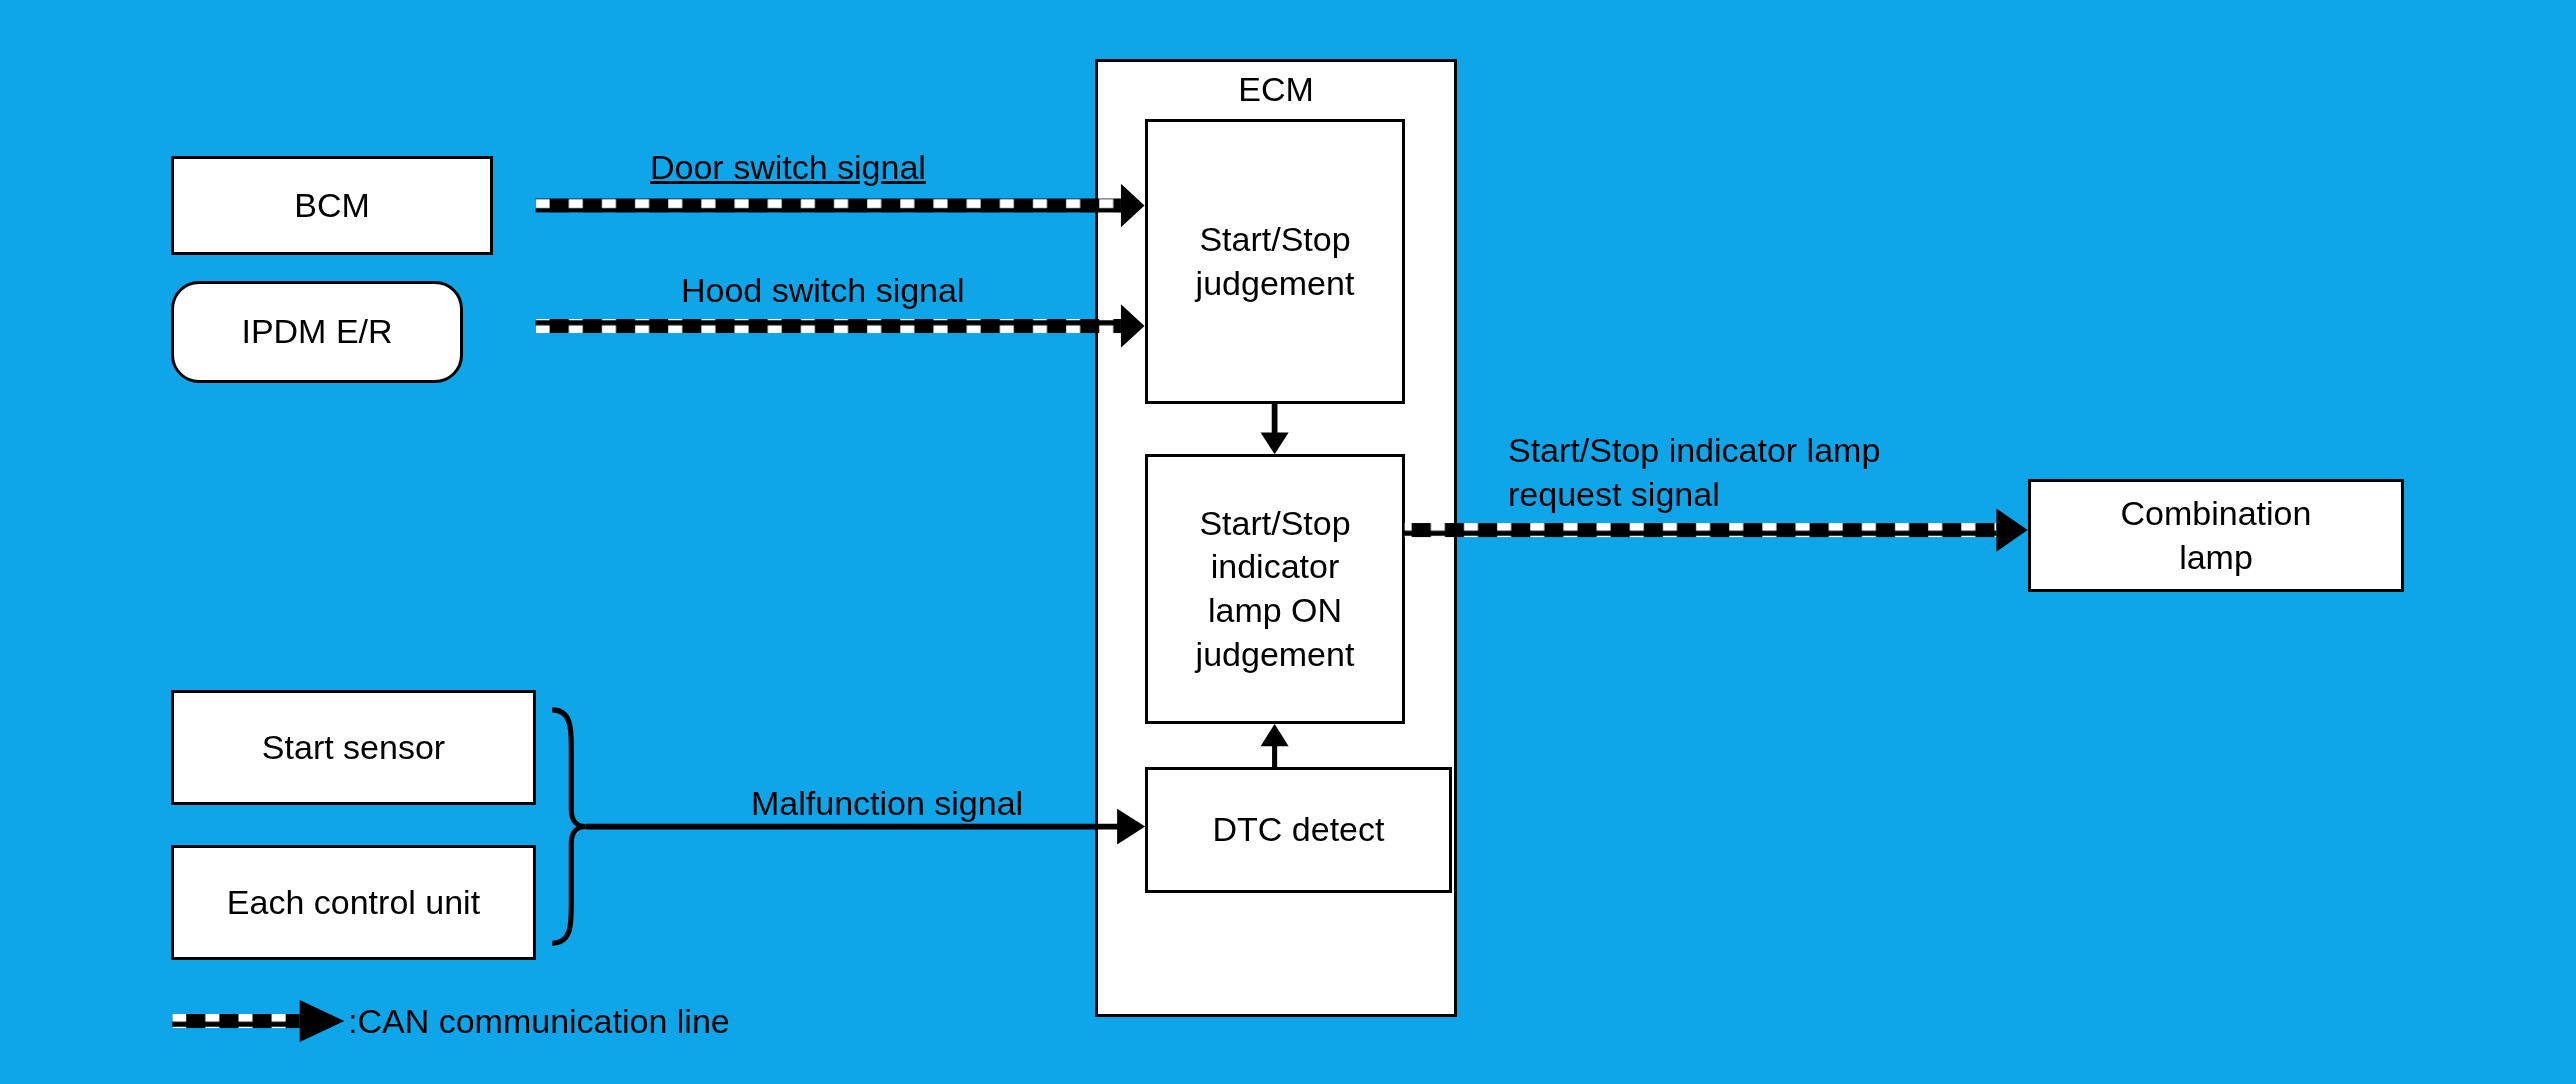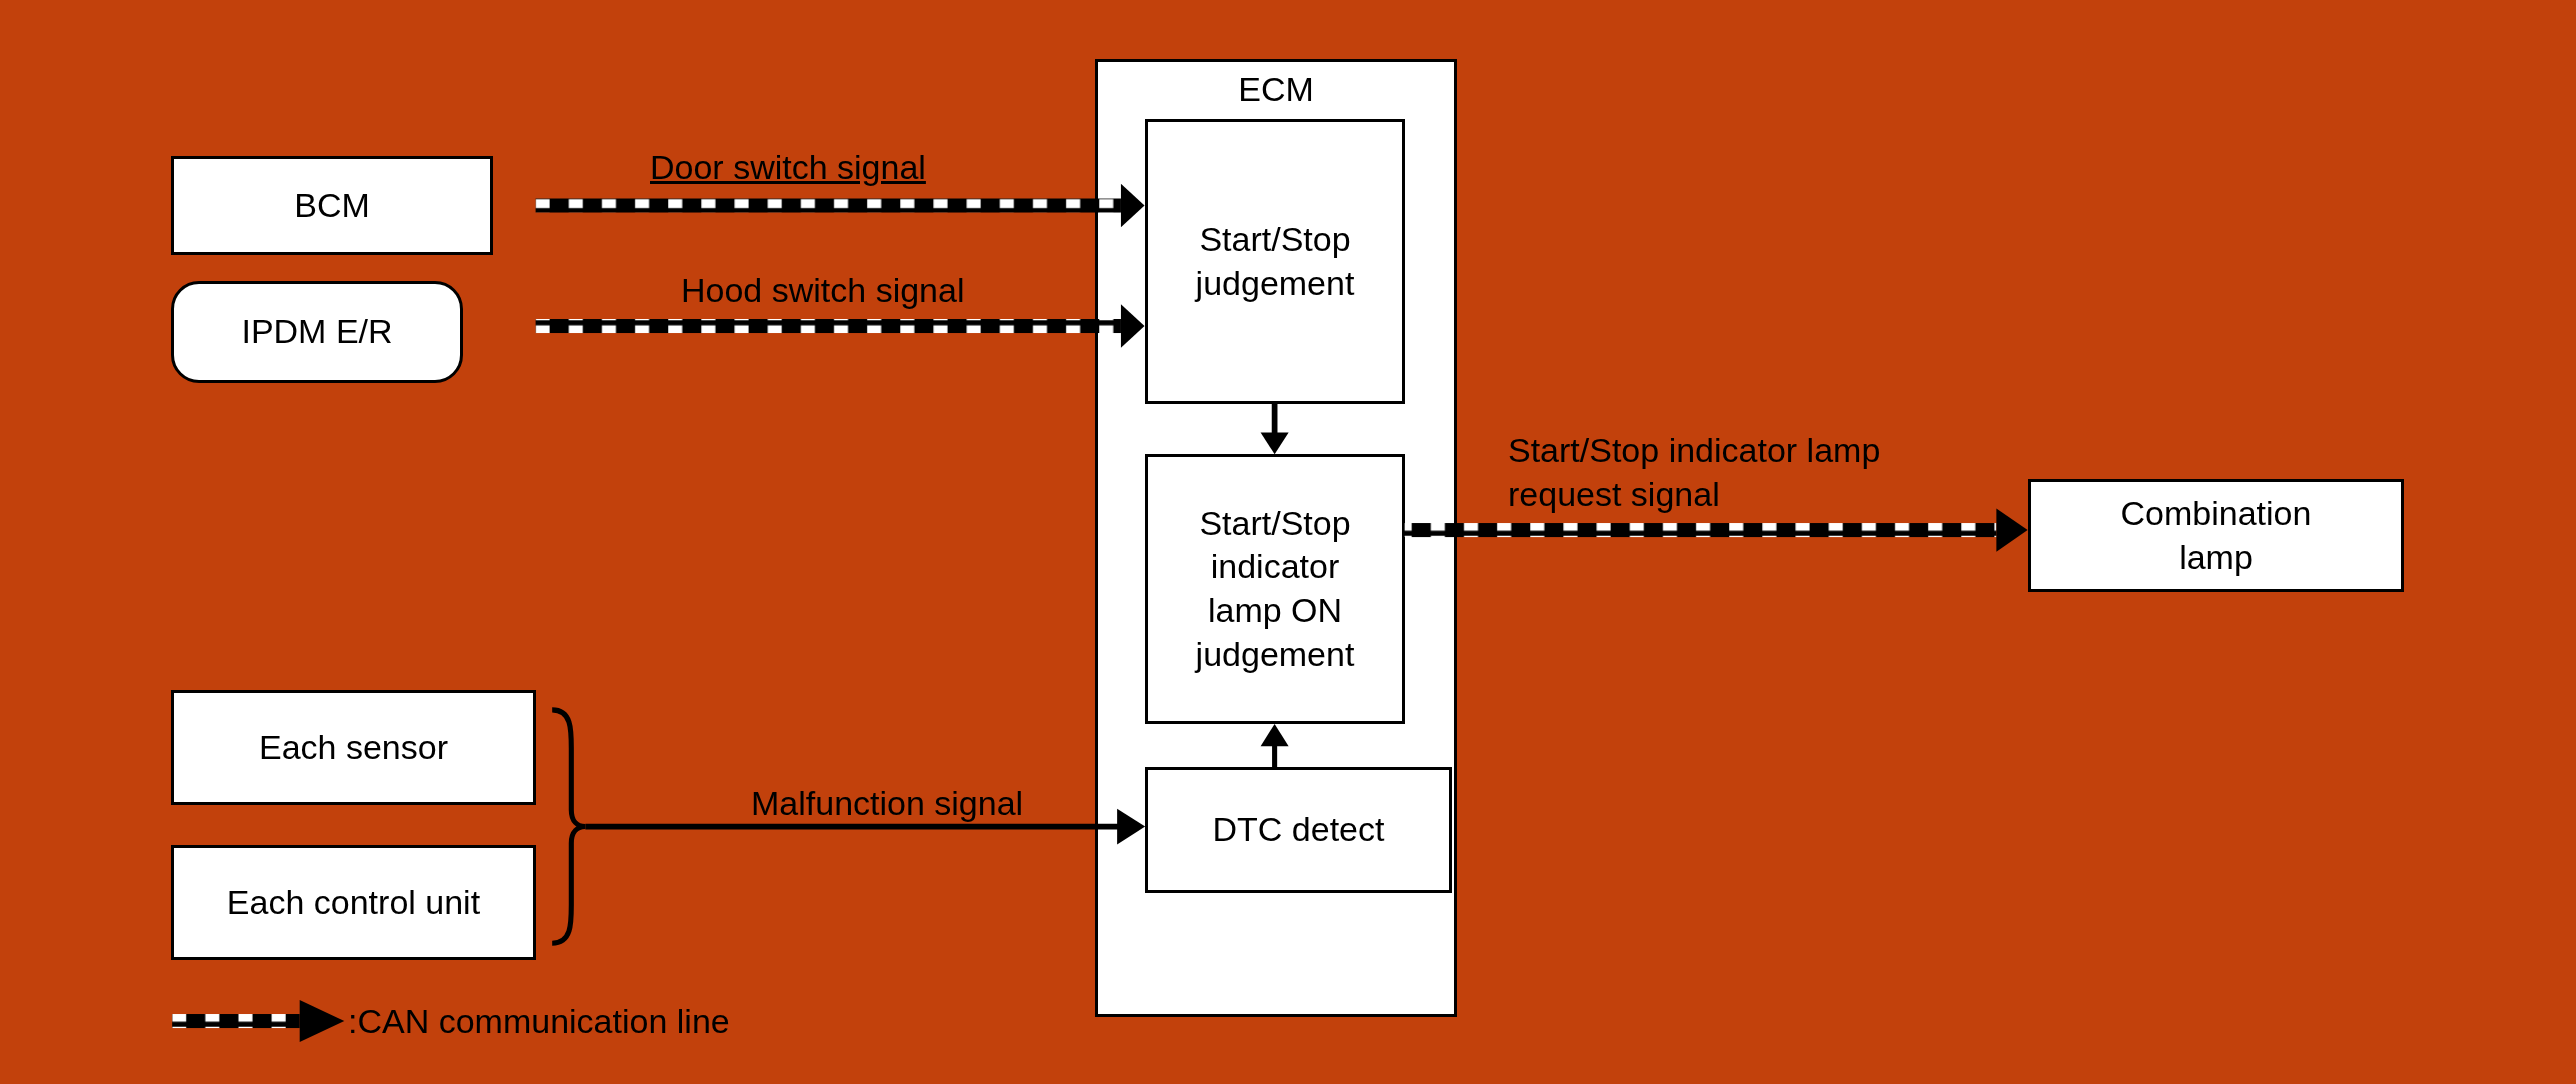--- a/index.html
+++ b/index.html
@@ -9,21 +9,21 @@
     background: #ffffff;
   }
   body {
     font-family: "Liberation Sans", sans-serif;
     color: #000000;
   }
   #canvas {
     position: relative;
     width: 2576px;
     height: 1085px;
-    background: #c2410c;
+    background: #0ea5e9;
     overflow: hidden;
   }
   .box {
     position: absolute;
     box-sizing: border-box;
     border: 3.2px solid #000000;
     background: #ffffff;
     display: flex;
     align-items: center;
     justify-content: center;
@@ -79,21 +79,21 @@
 
   <div class="box" style="left:171px; top:156px; width:322px; height:99px;">
     <span>BCM</span>
   </div>
 
   <div class="box" style="left:171px; top:281px; width:292px; height:102px;border-radius:28px;">
     <span>IPDM E/R</span>
   </div>
 
   <div class="box" style="left:171px; top:690px; width:365px; height:115px;">
-    <span>Each sensor</span>
+    <span>Start sensor</span>
   </div>
 
   <div class="box" style="left:171px; top:845px; width:365px; height:115px;">
     <span>Each control unit</span>
   </div>
 
   <div class="box" style="left:2028px; top:479px; width:376px; height:113px; white-space:pre-line;">
     <span>Combination
 lamp</span>
   </div>

